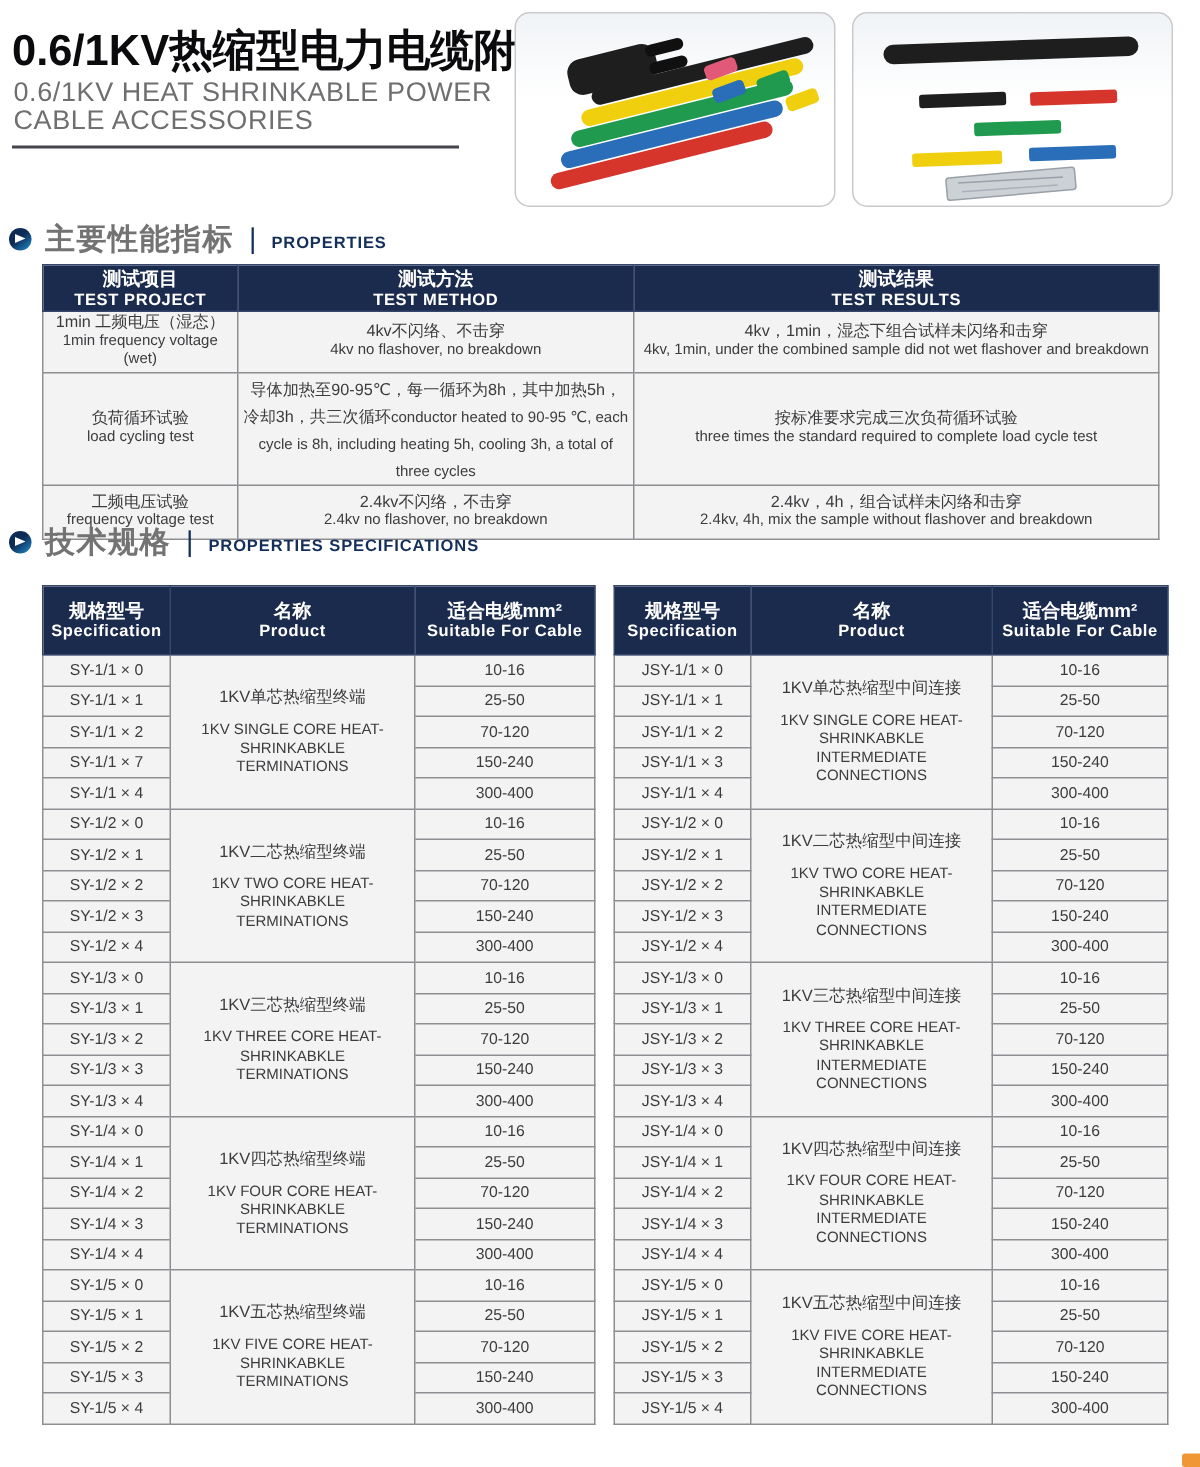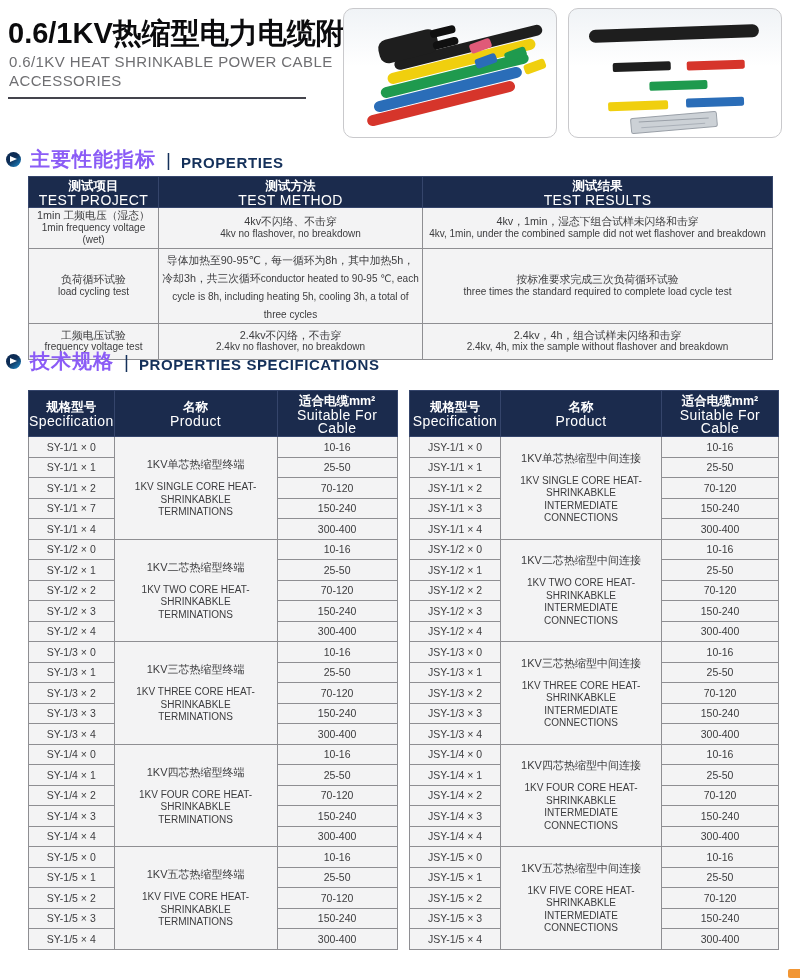--- a/index.html
+++ b/index.html
@@ -2,46 +2,46 @@
 <html><head>
 <meta charset="utf-8">
 <style>
   html,body{margin:0;padding:0;}
   body{width:800px;height:978px;background:#ffffff;position:relative;
        font-family:"Liberation Sans","DejaVu Sans",sans-serif;color:#3c3c3e;}
   .page{position:absolute;inset:0;overflow:hidden;}
 
   
   .main-title{position:absolute;left:8px;top:14px;margin:0;font-size:29px;font-weight:bold;color:#0b0b0d;}
-  .subtitle{position:absolute;left:9px;top:52px;width:332px;font-size:15px;line-height:19px;
+  .subtitle{position:absolute;left:9px;top:52px;width:332px;font-size:18px;line-height:19px;
             color:#6f6f72;letter-spacing:.4px;}
   .title-rule{position:absolute;left:8px;top:97px;width:298px;height:2px;background:#44444c;}
 
   
   .photo{position:absolute;top:8px;width:212px;height:128px;margin:0;border:1.5px solid #c9c9cc;
          border-radius:10px;background:linear-gradient(180deg,#f0f3f6,#ffffff 45%);overflow:hidden;}
   .photo1{left:343px;} .photo2{left:568px;}
   .photo svg{display:block;width:100%;height:100%;}
 
   
   .section-header{position:absolute;left:6px;display:flex;align-items:center;gap:9px;}
   .sh1{top:146px;} .sh2{top:348px;}
   .section-icon{width:15px;height:15px;border-radius:50%;position:relative;flex:0 0 auto;
                 background:linear-gradient(140deg,#0d2c55 45%,#1e8fd0);}
   .section-icon::after{content:"";position:absolute;left:4px;top:4px;width:0;height:0;
                 border-left:7px solid #ffffff;border-top:3.5px solid transparent;border-bottom:3.5px solid transparent;}
-  .st-cn{font-size:20px;font-weight:bold;color:#8b5cf6;letter-spacing:1px;}
+  .st-cn{font-size:20px;font-weight:bold;color:#737373;letter-spacing:1px;}
   .st-div{font-size:19px;color:#14305a;font-weight:300;margin:0 1px;}
-  .st-en{font-size:15px;font-weight:bold;color:#14305a;letter-spacing:.6px;padding-top:5px;}
+  .st-en{font-size:11px;font-weight:bold;color:#14305a;letter-spacing:.6px;padding-top:5px;}
 
   
   table{border-collapse:collapse;table-layout:fixed;}
   th{background:#1b2b4d;color:#fff;border:1px solid #35456b;font-weight:normal;padding:0;}
   .th-cn{font-size:12.5px;font-weight:bold;line-height:16px;}
-  .th-en{font-size:14px;letter-spacing:.4px;line-height:13px;}
+  .th-en{font-size:11px;letter-spacing:.4px;line-height:13px;font-weight:bold;}
   td{background:#f3f3f4;border:1px solid #8e8e92;text-align:center;vertical-align:middle;
      padding:1px 3px;color:#3c3c3e;}
 
   
   .props-table{position:absolute;left:28px;top:176px;}
   .props-table th{height:30px;}
   .pcell div,.pcell span{font-size:10px;line-height:12.5px;}
   .pcell .cn{font-size:10.8px;}
 
   

